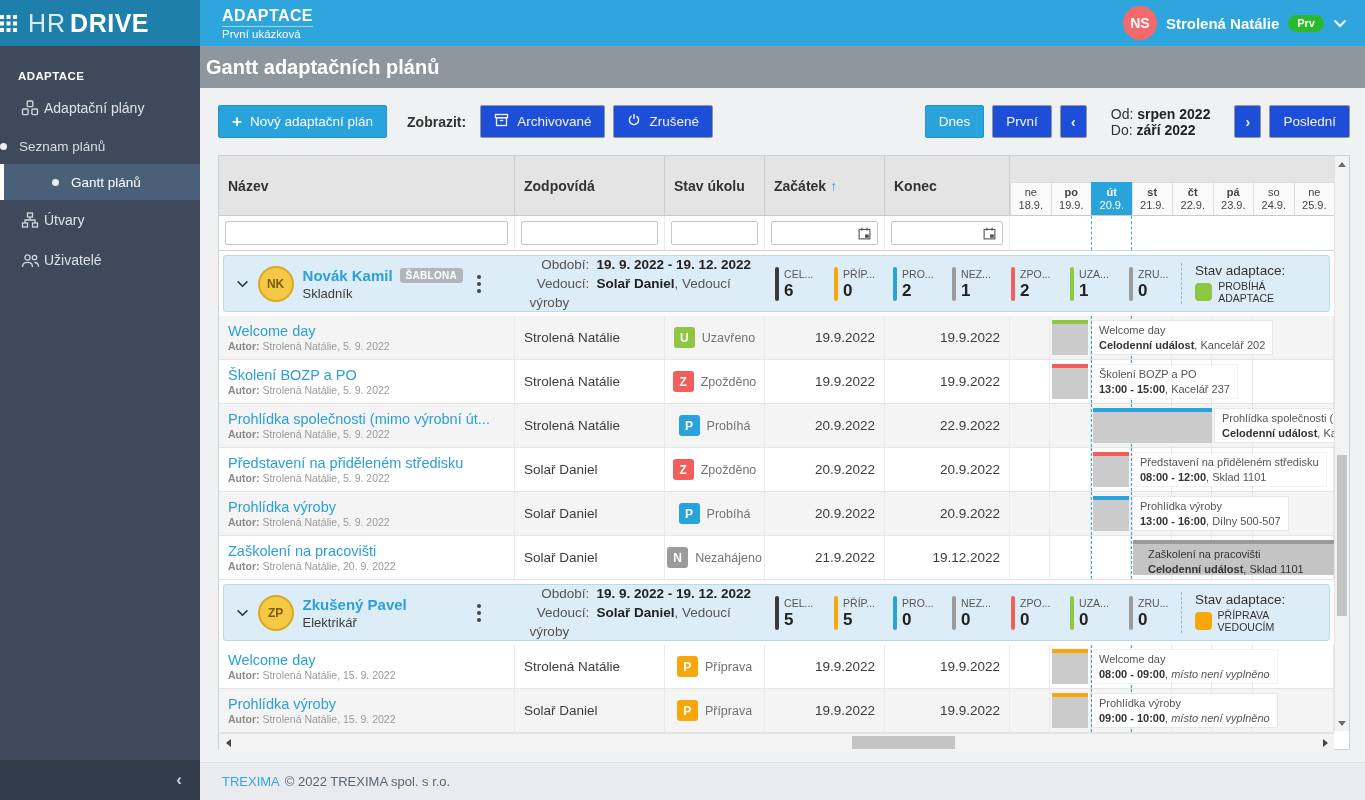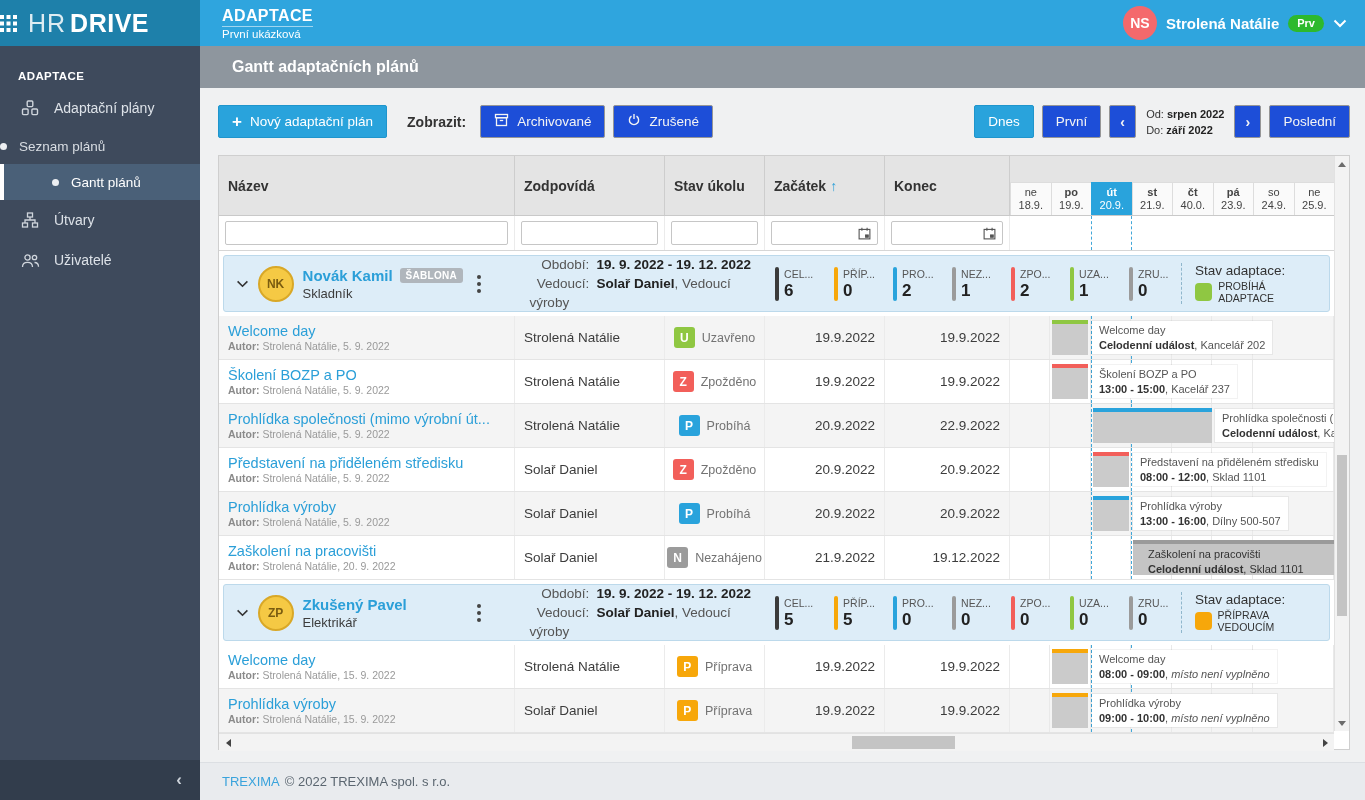--- a/index.html
+++ b/index.html
@@ -6,51 +6,51 @@
   html,body { width:1365px; height:800px; font-family:"Liberation Sans","DejaVu Sans",sans-serif; overflow:hidden; background:#f0f1f2; }
   .app { display:flex; width:1365px; height:800px; }
 
   
   .sidebar { width:200px; min-width:200px; background:#3e4a5c; display:flex; flex-direction:column; color:#e3e7ec; }
   .logo { height:46px; background:#1e80aa; display:flex; align-items:center; gap:11px; color:#fff; }
   .logo-hr { font-size:25px; font-weight:400; opacity:.85; letter-spacing:1px; }
   .logo-drive { font-size:25px; font-weight:bold; letter-spacing:.5px; margin-left:4px; }
   .nav { flex:1; padding-top:10px; }
   .nav-sec { font-size:11.5px; font-weight:bold; color:#fff; padding:14px 0 6px 18px; letter-spacing:.4px; }
-  .nav-item { display:flex; align-items:center; gap:14px; height:40px; padding-left:20px; font-size:14px; color:#dde2e8; cursor:pointer; }
+  .nav-item { display:flex; align-items:center; gap:4px; height:40px; padding-left:20px; font-size:14px; color:#dde2e8; cursor:pointer; }
   .nav-sub { display:flex; align-items:center; gap:12px; height:36px; font-size:13.5px; color:#d8dde3; cursor:pointer; }
   .nav-sub .dot { width:7px; height:7px; border-radius:50%; background:#eceff2; }
   .nav-sub.active { background:#4a6078; border-left:4px solid #fff; padding-left:48px; color:#fff; }
   .collapse-bar { height:40px; background:#323d4c; display:flex; align-items:center; justify-content:flex-end; padding-right:18px; font-size:17px; font-weight:bold; color:#cdd3da; cursor:pointer; }
   .nav-ico { width:20px; display:flex; justify-content:center; }
 
   
   .main { flex:1; display:flex; flex-direction:column; min-width:0; }
   .topbar { height:46px; background:#2fa5de; display:flex; align-items:center; justify-content:space-between; padding:0 18px 0 22px; }
   .ttitle { color:#fff; font-size:16px; font-weight:bold; letter-spacing:.4px; display:inline-block; border-bottom:1px solid rgba(255,255,255,.55); padding-bottom:1px; }
   .tsub { color:#fff; font-size:11.5px; margin-top:1px; }
   .tuser { display:flex; align-items:center; gap:9px; cursor:pointer; }
   .avatar { width:34px; height:34px; border-radius:50%; background:#f4696c; color:#fff; font-size:14px; font-weight:bold; display:flex; align-items:center; justify-content:center; }
   .uname { color:#fff; font-size:15px; font-weight:bold; }
   .ubadge { background:#2db92d; color:#fff; font-size:11px; font-weight:bold; padding:2.5px 9px; border-radius:10px; }
-  .subheader { height:42px; background:#8e969e; color:#fff; font-size:16px; font-weight:bold; display:flex; align-items:center; padding-left:32px; }
+  .subheader { height:42px; background:#8e969e; color:#fff; font-size:20px; font-weight:bold; display:flex; align-items:center; padding-left:6px; }
   .content { flex:1; background:#f0f1f2; padding:17px 15px 0 18px; overflow:hidden; }
   .footer { height:38px; background:#e9ebee; border-top:1px solid #dcdfe3; display:flex; align-items:center; padding-left:22px; font-size:13px; color:#5b6670; gap:5px; }
   .footer a { color:#3aa3dc; text-decoration:none; }
 
   
   .toolbar { display:flex; justify-content:space-between; align-items:center; margin-bottom:17px; }
   .tb-left, .tb-right { display:flex; align-items:center; gap:8px; }
   .btn { font-size:13.5px; height:33px; display:inline-flex; align-items:center; gap:8px; padding:0 13px; border-radius:2px; cursor:pointer; white-space:nowrap; }
   .btn-blue { background:#29a3dc; border:1px solid #1f95cc; color:#fff; }
   .btn-gray { background:#1d4ed8; border:1px solid #969696; color:#f4f4f4; }
   .btn-sq { width:27px; padding:0; justify-content:center; font-weight:bold; font-size:14px; }
   .plus { font-size:17px; font-weight:bold; line-height:1; }
   .show-label { font-size:14px; font-weight:bold; color:#333; margin:0 6px 0 12px; }
-  .range { font-size:11px; color:#333; line-height:16px; margin:0 2px; }
+  .range { font-size:14px; color:#333; line-height:16px; margin:0 16px; }
   .range b { color:#222; }
 
   
   .card { position:relative; height:595px; background:#fff; border:1px solid #cfcfcf; padding-right:15px; }
   .ghead { display:flex; height:60px; background:#e4e4e4; border-bottom:1px solid #c9c9c9; }
   .hc { display:flex; align-items:center; padding-left:9px; font-size:14px; font-weight:bold; color:#333; border-right:1px solid #cdcdcd; }
   .w-name{width:296px;} .w-resp{width:150px;} .w-stat{width:100px;} .w-date{width:120px;} .w-date2{width:125px;}
   .sort-arrow { color:#2b9fd8; margin-left:4px; font-weight:bold; }
   .hgantt { flex:1; display:flex; flex-direction:column; justify-content:flex-end; }
   .dayrow { height:33px; display:flex; }
@@ -294,21 +294,21 @@
               <div class="day today-h">
                   <div class="ab">út</div>
                   <div>20.9.</div>
                 </div>
               <div class="day">
                   <div class="ab">st</div>
                   <div>21.9.</div>
                 </div>
               <div class="day">
                   <div class="ab">čt</div>
-                  <div>40.0.</div>
+                  <div>22.9.</div>
                 </div>
               <div class="day">
                   <div class="ab">pá</div>
                   <div>23.9.</div>
                 </div>
               <div class="day wknd">
                   <div class="ab">so</div>
                   <div>24.9.</div>
                 </div>
               <div class="day wknd">

